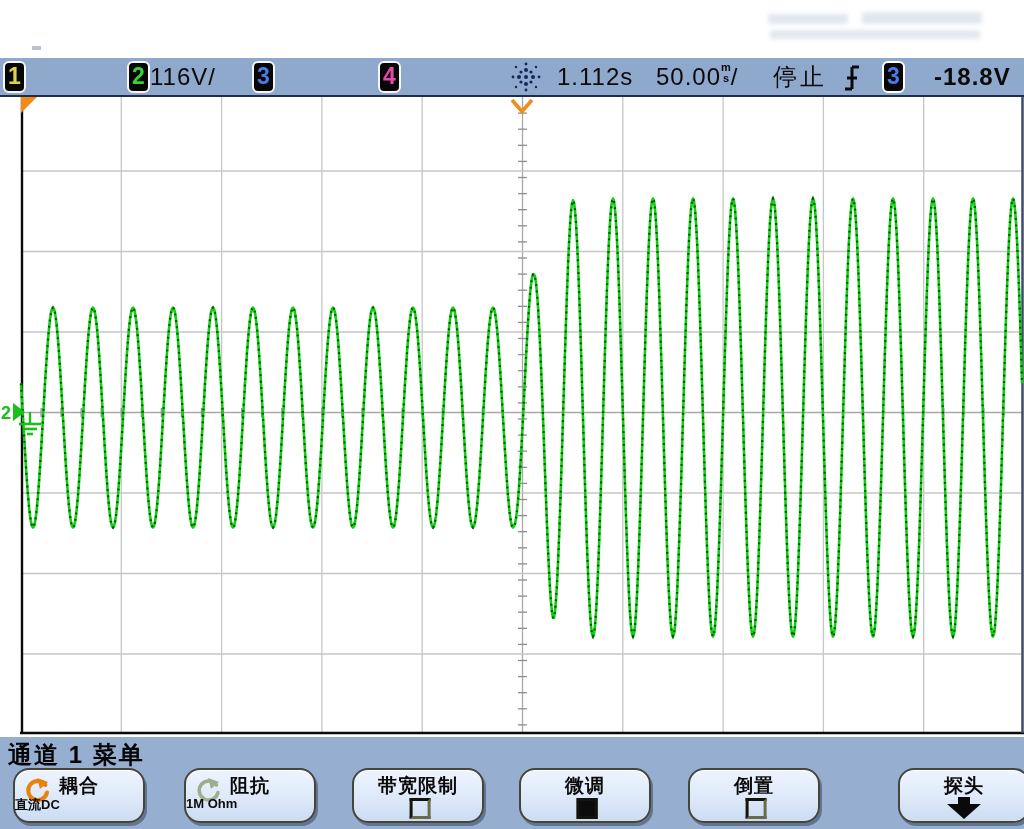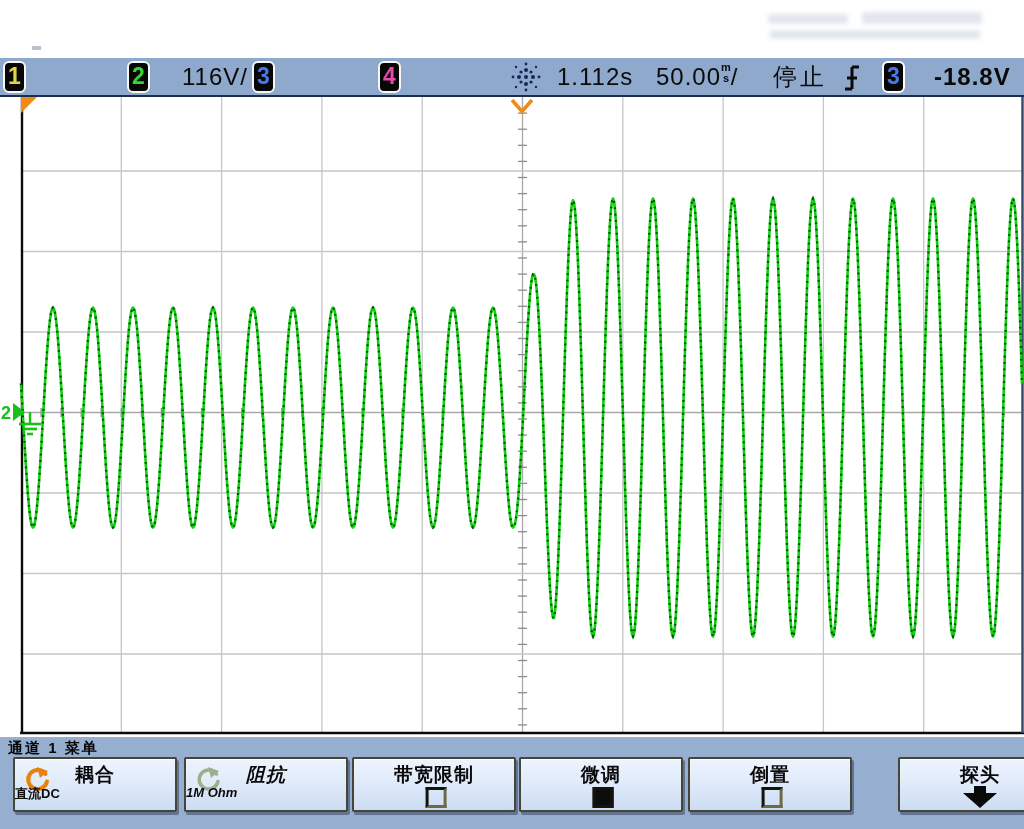--- a/index.html
+++ b/index.html
@@ -19,23 +19,23 @@
   .ch1 { color:#e0d24a; } .ch2 { color:#35d435; } .ch3 { color:#4a7ae8; } .ch4 { color:#e44aa8; }
   .sbtext { position:absolute; top:0; height:37px; line-height:37px; color:#0a0a0a;
     font-size:24px; letter-spacing:1px; white-space:nowrap; }
   .cjk { font-weight:normal; letter-spacing:3px; }
   #tb-units { display:inline-block; vertical-align:top; margin-top:4px; line-height:1; }
   #tb-units span { display:block; font-size:11px; letter-spacing:0; font-weight:bold; text-align:center; }
   .sb-icon { position:absolute; top:3px; }
 
   
   #menu { position:absolute; left:0; top:737px; width:1024px; height:92px; background:#96aecf; }
-  #menu-title { position:absolute; left:8px; top:2px; font-size:15px; color:#050505;
+  #menu-title { position:absolute; left:8px; top:2px; font-size:24px; color:#050505;
     font-weight:bold; letter-spacing:2px; }
-  .softkey { position:absolute; top:20px; width:164px; height:55px; border-radius:2px;
+  .softkey { position:absolute; top:31px; width:132px; height:55px; border-radius:16px;
     background:linear-gradient(180deg,#eef4fe 0%,#dde9f9 55%,#ccdcf2 100%);
     border:2px solid #45453a;
     box-shadow:2px 3px 0 rgba(58,70,92,.55), inset 0 1px 0 #ffffff; }
   .sk-label { position:absolute; top:3px; left:0; width:100%; text-align:center;
     font-size:19px; font-weight:bold; color:#0a0a0a; letter-spacing:1px; }
   .sk-value { position:absolute; top:26px; left:0; width:100%; text-align:left;
     font-size:13px; font-weight:600; color:#0a0a0a; }
   .sk-knob { position:absolute; left:9px; top:7px; }
   .sk-check { position:absolute; left:50%; top:28px; transform:translateX(-40%);
     width:21px; height:21px; background:transparent;
@@ -172,21 +172,21 @@
     <line x1="23" y1="429" x2="37" y2="429" stroke-width="2.6"></line>
     <line x1="27" y1="434" x2="33" y2="434" stroke-width="2.6"></line>
       </g>
       <polygon points="21,97 37,97 21,113" fill="#f08a18"></polygon>
       <polyline points="512,100 522,111.5 532,100" fill="none" stroke="#f08a18" stroke-width="3.6"></polyline>
     </svg>
 
   <div id="statusbar">
     <div class="chbox ch1" style="left:3px;">1</div>
     <div class="chbox ch2" style="left:127px;">2</div>
-    <div class="sbtext" style="left:182px;">116V/</div>
+    <div class="sbtext" style="left:150px;">116V/</div>
     <div class="chbox ch3" style="left:252px;">3</div>
     <div class="chbox ch4" style="left:378px;">4</div>
 
     <svg class="sb-icon" style="left:509px;" width="34" height="33" viewBox="0 0 34 33">
       <g fill="#17265a">
         <circle cx="17" cy="16" r="2"></circle>
         <circle cx="17" cy="9" r="2"></circle>
           <circle cx="17" cy="3" r="1.4"></circle>
         <circle cx="17" cy="23" r="2"></circle>
           <circle cx="17" cy="29" r="1.4"></circle>
@@ -226,21 +226,21 @@
 
     <div class="softkey" style="left:13px;">
       <svg class="sk-knob" width="27" height="27" viewBox="0 0 27 27">
         <path d="M21.5,8 A9.5,9.5 0 1 0 23,15.5" fill="none" stroke-width="4" stroke-linecap="round" stroke="#e8820c"></path>
         <path d="M13,1 L24,5 L16,12 Z" fill="#e8820c"></path>
       </svg>
       <div class="sk-label">耦合</div>
       <div class="sk-value">直流DC</div>
     </div>
 
-    <div class="softkey" style="left:184px;font-style:italic;">
+    <div class="softkey" style="left:184px;">
       <svg class="sk-knob" width="27" height="27" viewBox="0 0 27 27">
         <path d="M21.5,8 A9.5,9.5 0 1 0 23,15.5" fill="none" stroke-width="3.5" stroke-linecap="round" stroke="#9fae8a"></path>
         <path d="M13,1 L24,5 L16,12 Z" fill="#9fae8a"></path>
       </svg>
       <div class="sk-label">阻抗</div>
       <div class="sk-value">1M Ohm</div>
     </div>
 
     <div class="softkey" style="left:352px;">
       <div class="sk-label">带宽限制</div>

